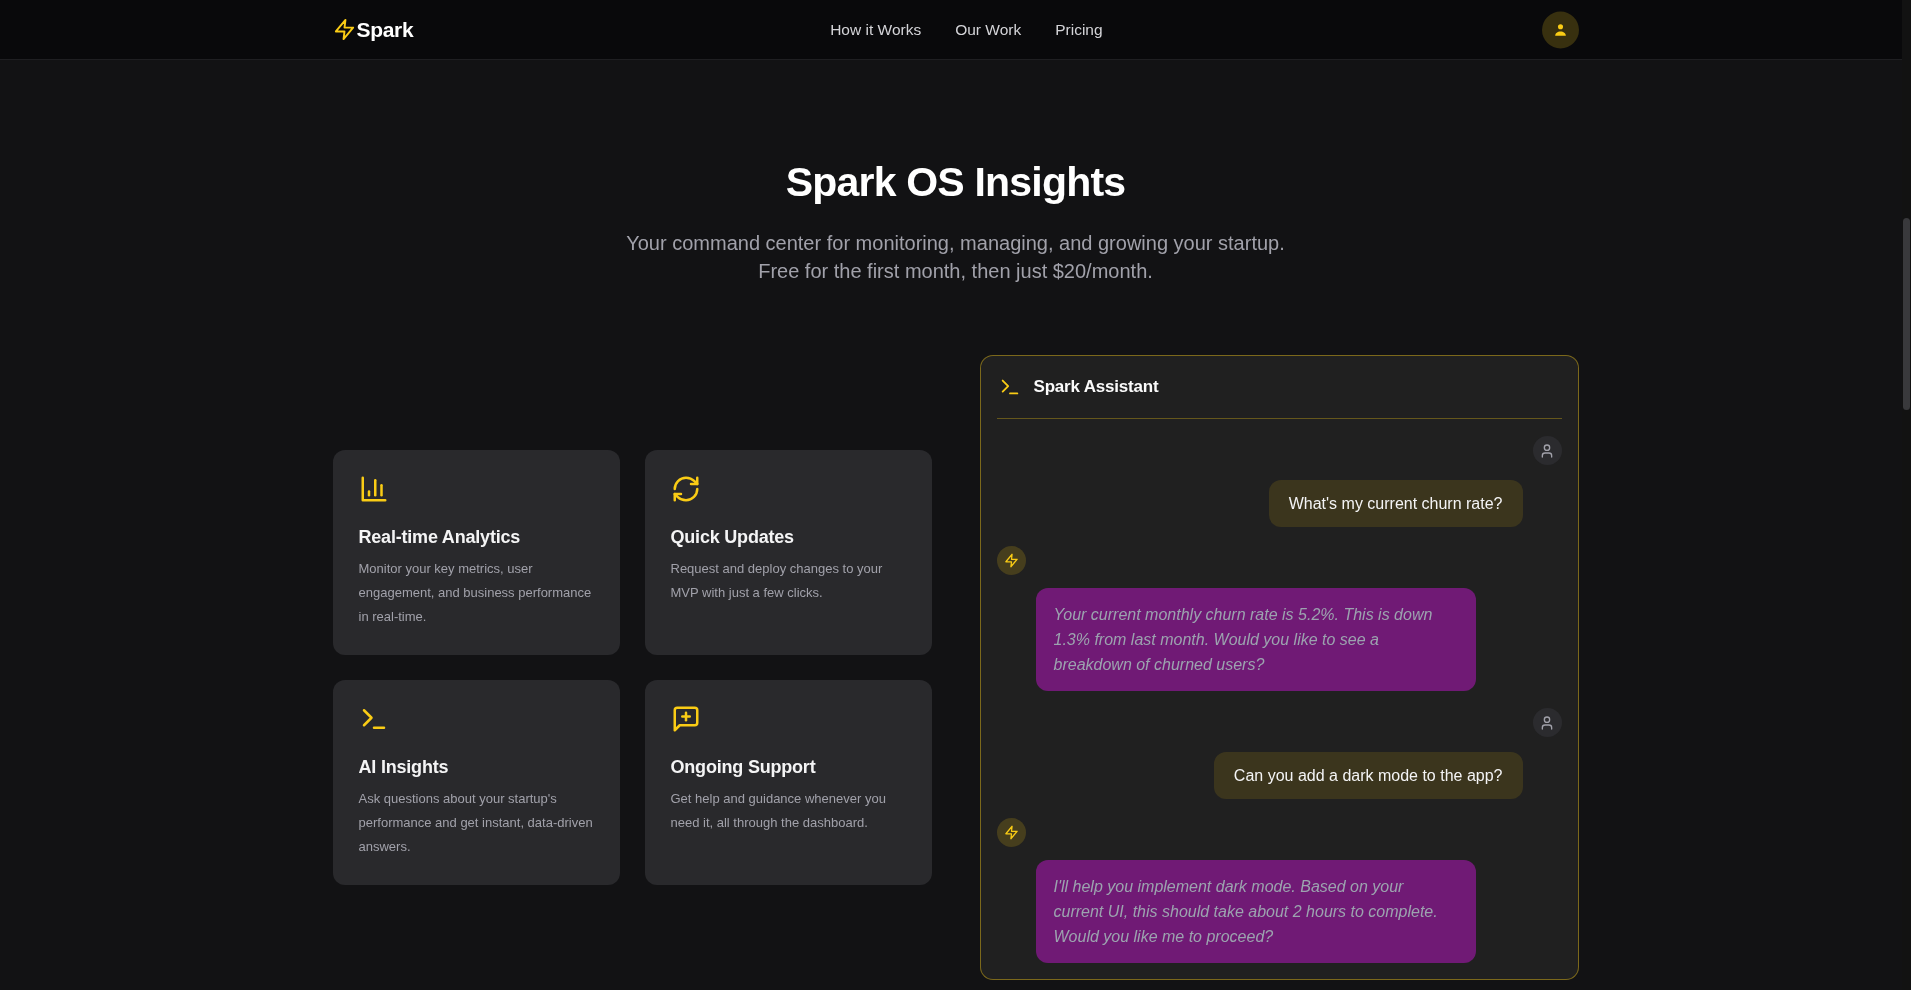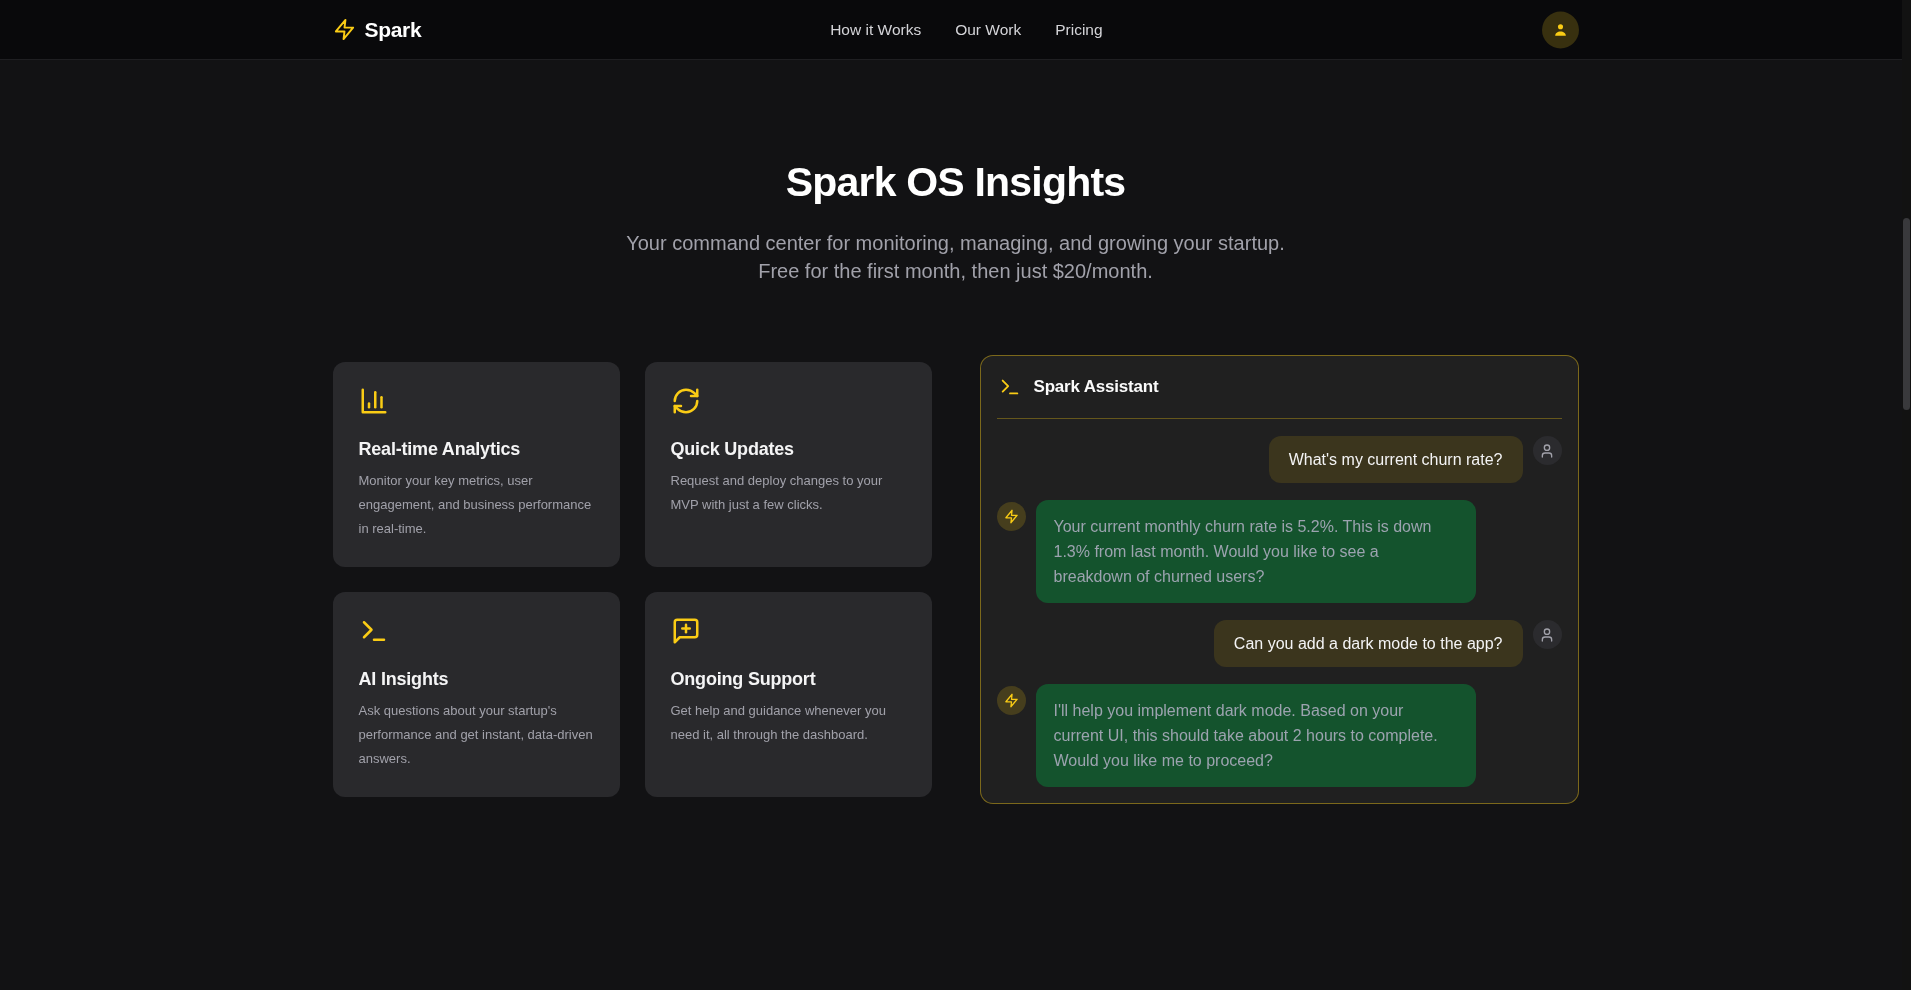--- a/index.html
+++ b/index.html
@@ -22,21 +22,21 @@
     position: relative;
     width: 1246px;
     height: 100%;
     margin: 0 auto;
     display: flex;
     align-items: center;
   }
   .brand {
     display: flex;
     align-items: center;
-    gap: 9px;
+    gap: 1px;
     cursor: pointer;
     justify-content: flex-end;
   }
   .brand-name {
     font-size: 21px;
     font-weight: 700;
     color: #ffffff;
     letter-spacing: -0.3px;
   }
   .nav-links {
@@ -163,27 +163,29 @@
     border-radius: 50%;
     display: flex;
     align-items: center;
     justify-content: center;
   }
   .bot-avatar { background: #463e1d; margin-right: 10px; margin-top: 2px; }
   .user-avatar { background: #2b2b2e; margin-left: 10px; }
   .bubble {
     font-size: 16px;
     border-radius: 12px;
+    margin-top: 44px;
   }
   .bot-bubble {
-    background: #14532d;
+    background: #701a75;
     color: #9ca3af;
     line-height: 25px;
     padding: 14px 18px;
     max-width: 440px;
+    font-style: italic;
   }
   .user-bubble {
     background: #3b351d;
     color: #f4f4f5;
     line-height: 21px;
     padding: 13px 20px;
     max-width: 460px;
   }
 
   

